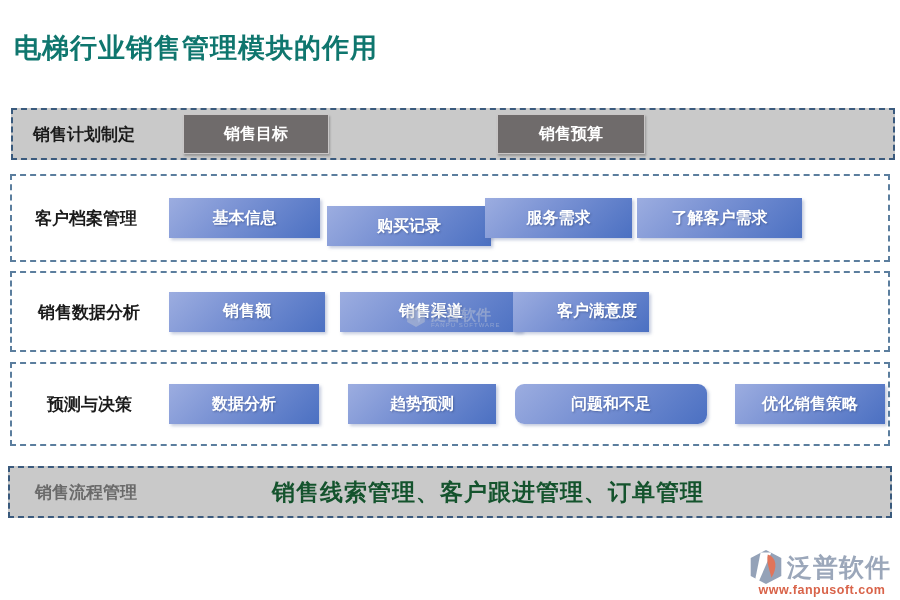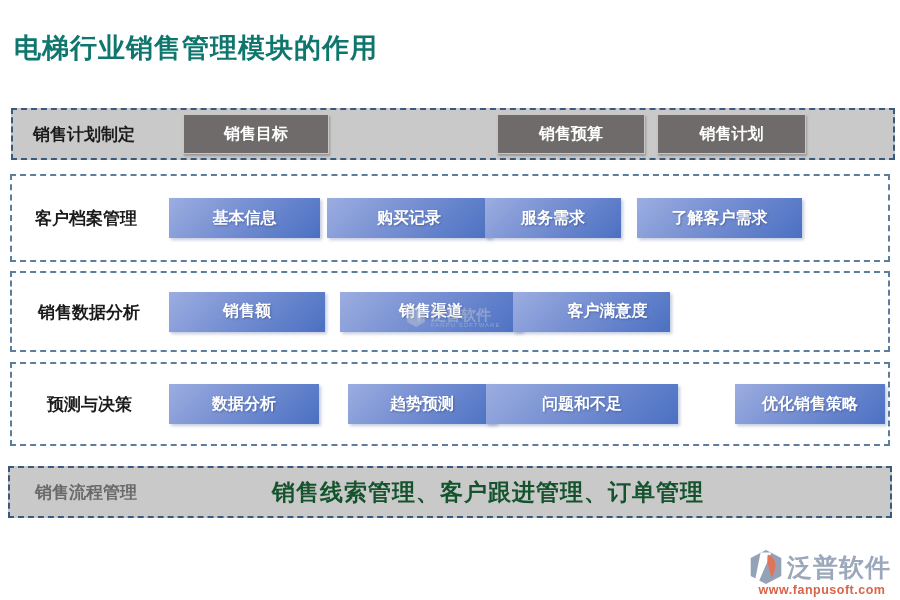--- a/index.html
+++ b/index.html
@@ -61,43 +61,42 @@
 <body>
 
 <div class="canvas">
 
   <div class="page-title">电梯行业销售管理模块的作用</div>
 
   <div class="row row-gray" style="left:11px;top:108px;width:884px;height:52px;">
     <span class="row-label" style="left:20px;">销售计划制定</span>
     <div class="btn btn-gray" style="left:170px;width:146px;">销售目标</div>
     <div class="btn btn-gray" style="left:484px;width:148px;">销售预算</div>
-    <div class="btn btn-gray" style="left:644px;width:149px;">销售计划</div>
   </div>
 
   <div class="row row-white" style="left:10px;top:174px;width:880px;height:88px;">
     <span class="row-label" style="left:23px;">客户档案管理</span>
     <div class="btn btn-blue" style="left:157px;width:151px;">基本信息</div>
-    <div class="btn btn-blue" style="left:315px;width:164px;">购买记录</div>
-    <div class="btn btn-blue" style="left:473px;width:136px;">服务需求</div>
+    <div class="btn btn-blue" style="left:315px;width:164px;margin-top:8px;">购买记录</div>
+    <div class="btn btn-blue" style="left:473px;width:147px;">服务需求</div>
     <div class="btn btn-blue" style="left:625px;width:165px;">了解客户需求</div>
   </div>
 
   <div class="row row-white" style="left:10px;top:271px;width:880px;height:81px;">
     <span class="row-label" style="left:26px;">销售数据分析</span>
     <div class="btn btn-blue" style="left:157px;width:156px;">销售额</div>
     <div class="btn btn-blue" style="left:328px;width:182px;">销售渠道</div>
-    <div class="btn btn-blue" style="left:501px;width:157px;padding-left:32px;">客户满意度</div>
+    <div class="btn btn-blue" style="left:501px;width:136px;padding-left:32px;">客户满意度</div>
   </div>
 
   <div class="row row-white" style="left:10px;top:362px;width:880px;height:84px;">
     <span class="row-label" style="left:35px;">预测与决策</span>
     <div class="btn btn-blue" style="left:157px;width:150px;">数据分析</div>
     <div class="btn btn-blue" style="left:336px;width:148px;">趋势预测</div>
-    <div class="btn btn-blue" style="left:474px;width:192px;">问题和不足</div>
+    <div class="btn btn-blue" style="left:503px;width:192px;border-radius:9px;">问题和不足</div>
     <div class="btn btn-blue" style="left:723px;width:150px;">优化销售策略</div>
   </div>
 
   <div class="row row-gray" style="left:8px;top:466px;width:884px;height:52px;">
     <span class="row-label muted" style="left:25px;">销售流程管理</span>
     <span class="flow-text" style="left:262px;">销售线索管理、客户跟进管理、订单管理</span>
   </div>
 
   <div class="watermark">
     <svg width="22" height="22" viewBox="0 0 40 40">

